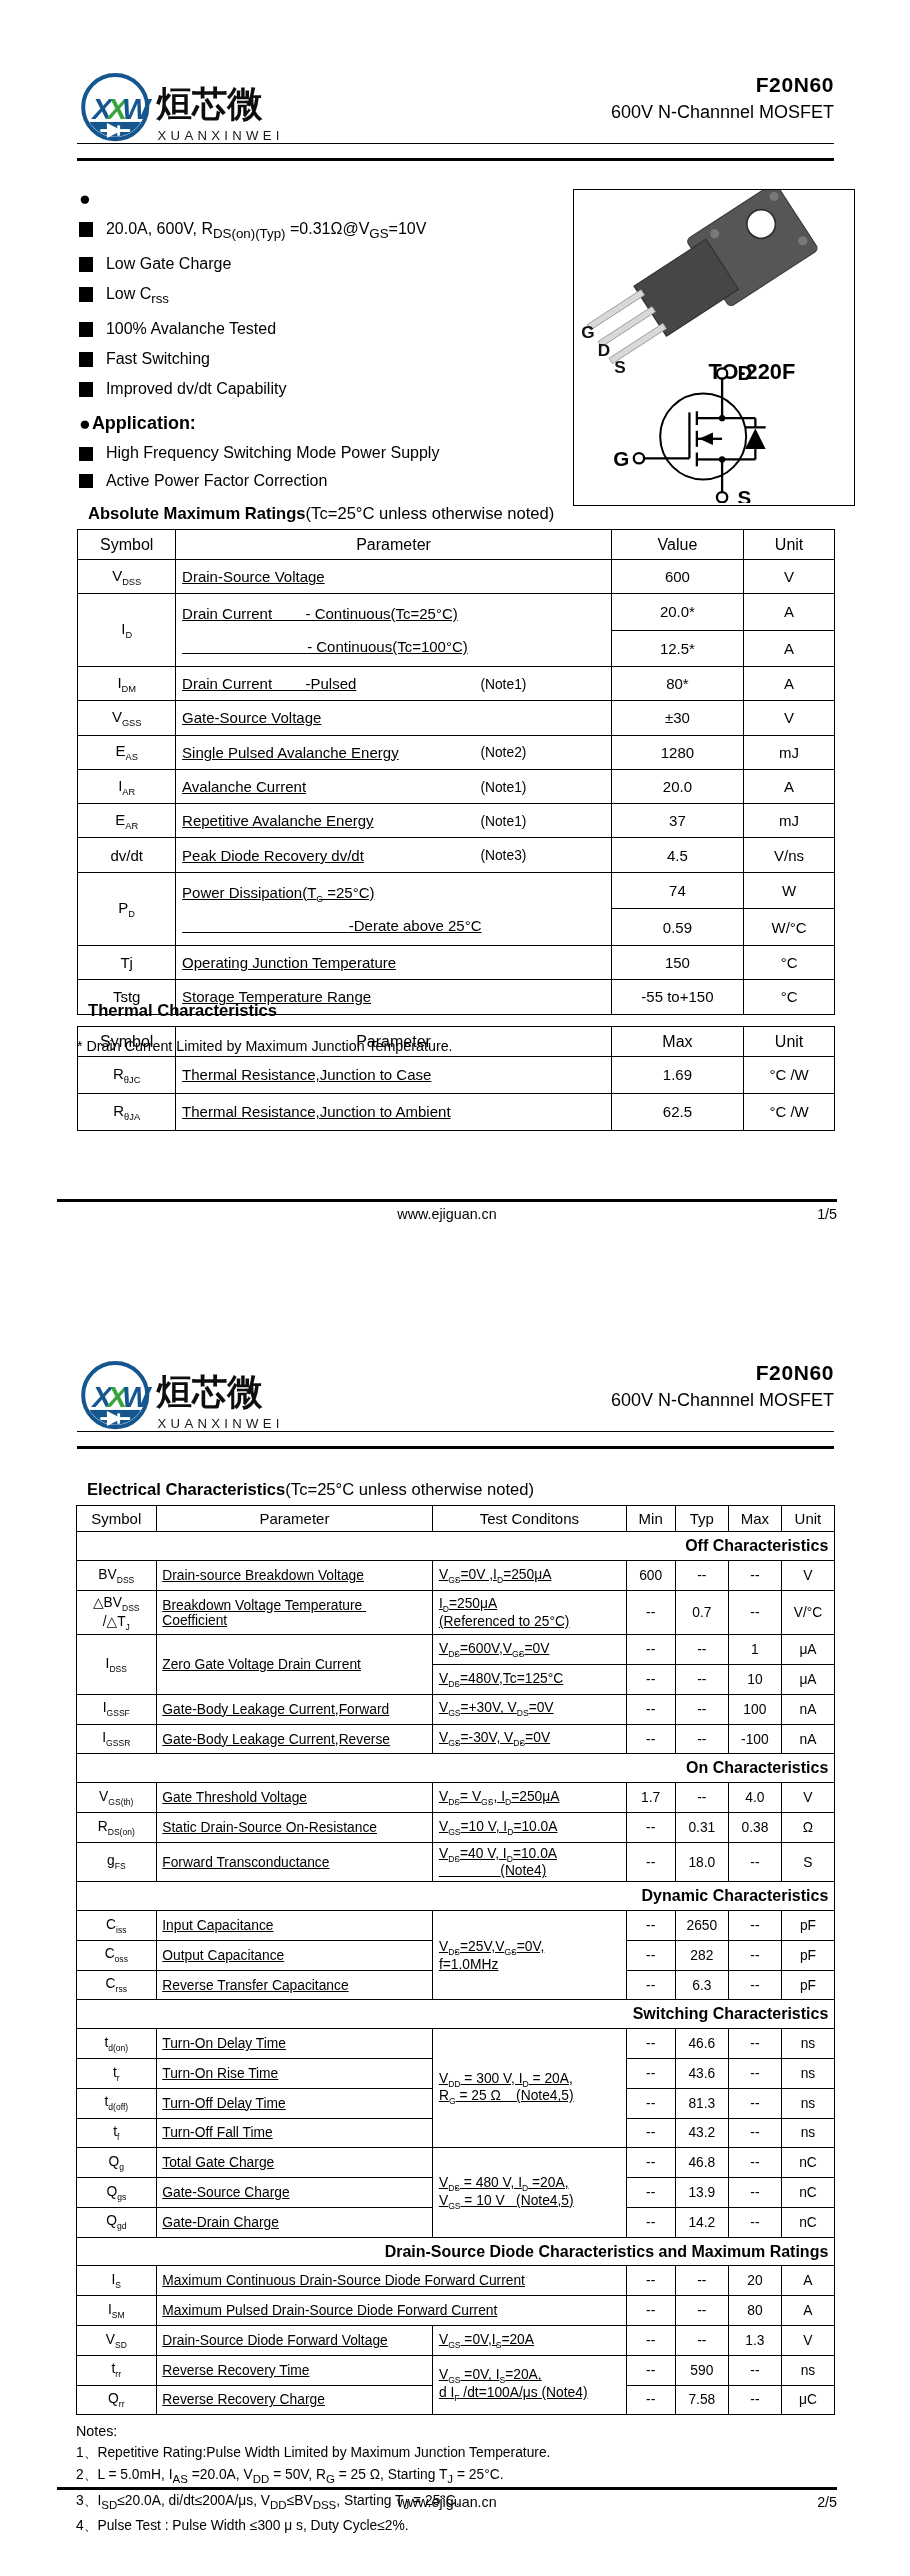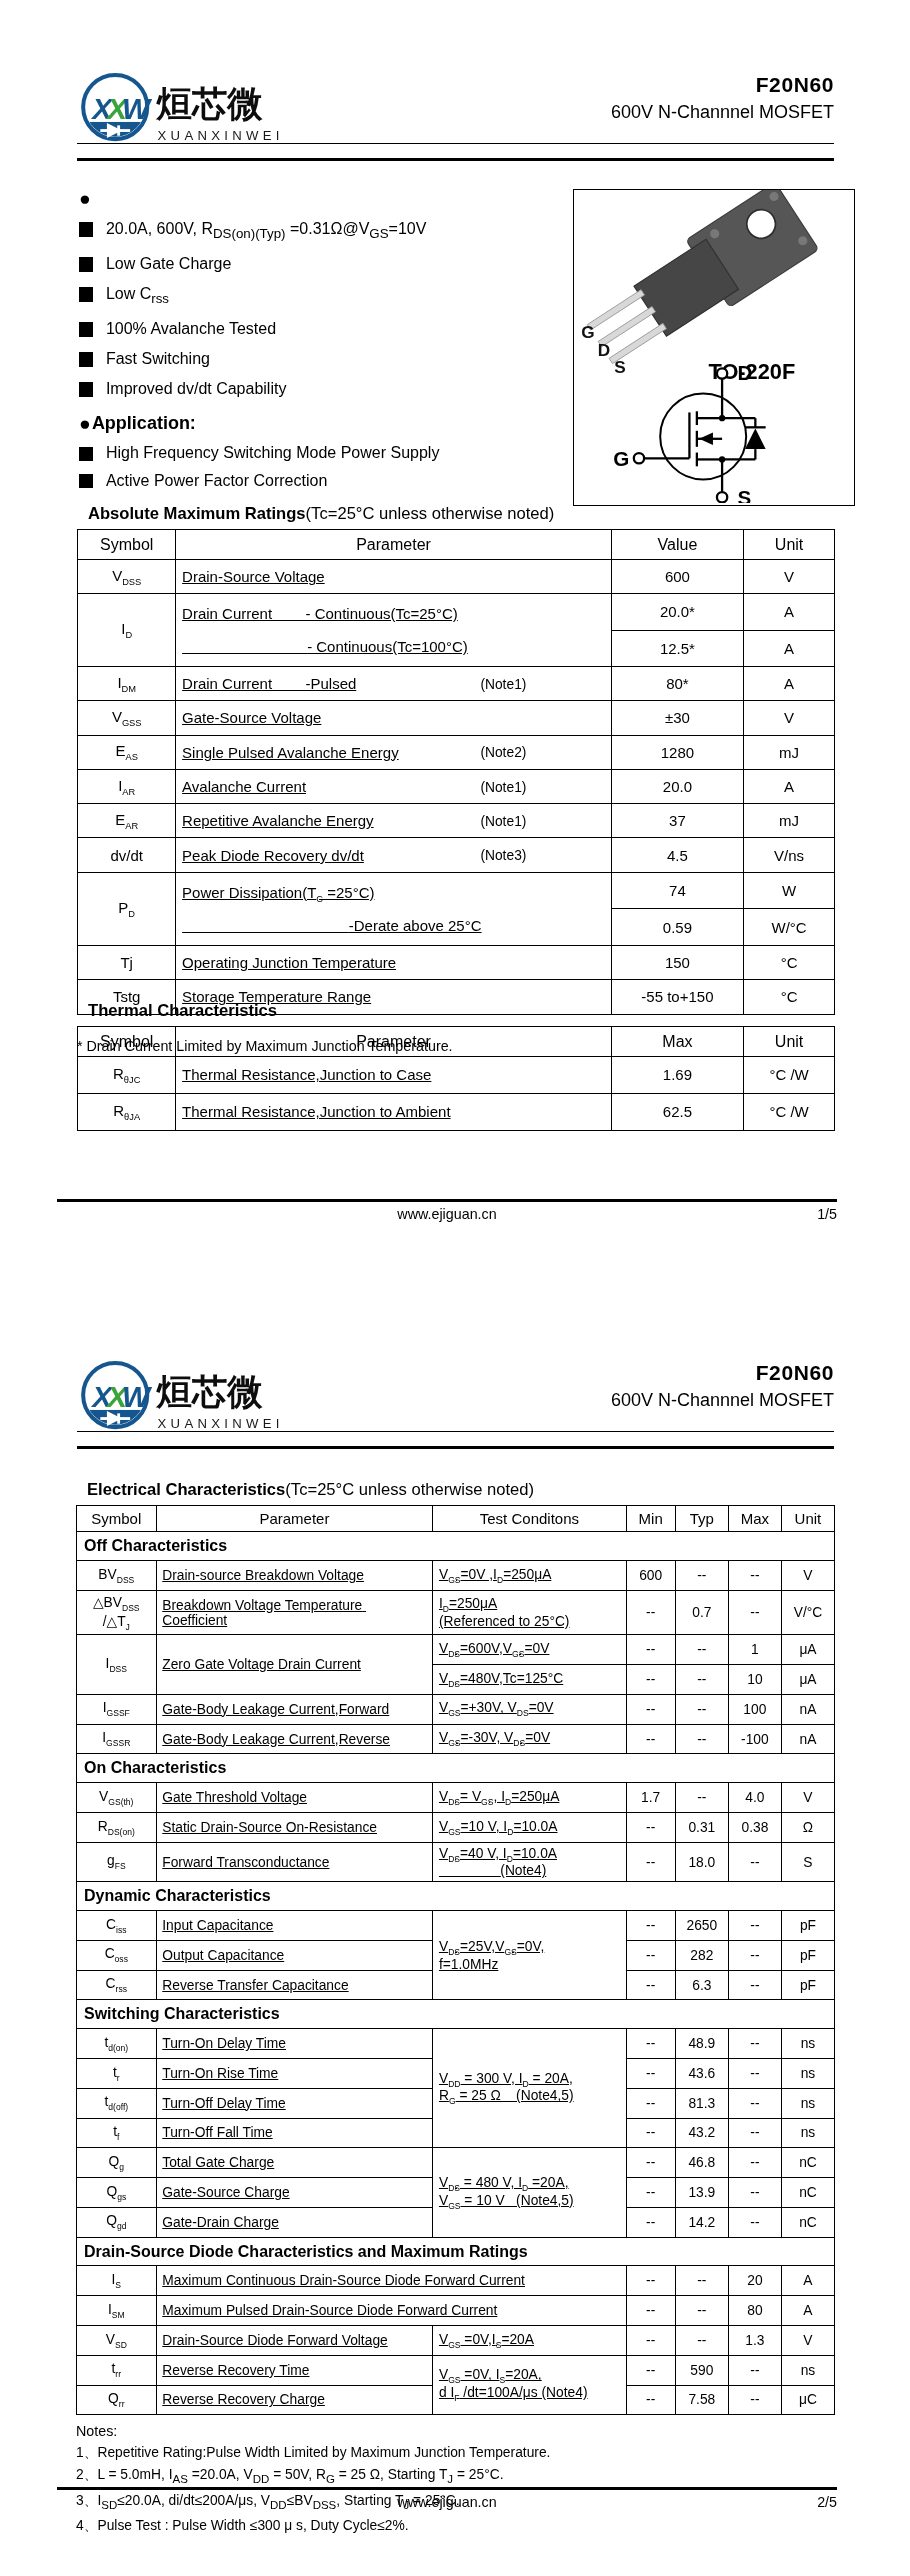--- a/index.html
+++ b/index.html
@@ -43,21 +43,21 @@
   .dtable th,.dtable td{border:1.1px solid #000;padding:2.9px 5.7px;text-align:center;vertical-align:middle;white-space:pre-wrap;word-wrap:break-word;}
   .dtable th{font-weight:normal;}
   .dtable sub{font-size:62%;}
   .abs th{font-size:16px;height:23px;}
   .abs td{font-size:15px;height:27.5px;margin-top:36px;}
   .ther th{font-size:16px;height:23px;}
   .ther td{font-size:15px;height:30px;}
   .ec th{font-size:15px;height:19.5px;}
   .ec td{font-size:13.8px;height:23px;}
   td.al{text-align:left;text-decoration:underline;}
-  td.sec{text-align:left;font-weight:bold;font-size:16px;height:22px;padding-left:7px;}
+  td.sec{text-align:right;font-weight:bold;font-size:16px;height:22px;padding-left:7px;}
   td.notecell{position:relative;}
   .pn{position:absolute;left:70%;top:50%;transform:translateY(-50%);font-size:0.92em;}
   .footnote{font-size:14.3px;margin-top:23px;}
 
   
   .notes{margin-top:8px;font-size:13.8px;}
   .notes .nt{font-size:14.3px;}
   .note-line{margin-top:4.6px;line-height:1.3;}
 
   
@@ -513,21 +513,21 @@
             <td>pF</td>
           </tr>
           <tr>
             <td colspan="7" class="sec">Switching Characteristics</td>
           </tr>
           <tr>
             <td>t<sub>d(on)</sub></td>
             <td class="al">Turn-On Delay Time</td>
             <td rowspan="4" class="al">V<sub>DD</sub> = 300 V, I<sub>D</sub> = 20A,<br>R<sub>G</sub> = 25 Ω    (Note4,5)</td>
             <td>--</td>
-            <td>48.9</td>
+            <td>46.6</td>
             <td>--</td>
             <td>ns</td>
           </tr>
           <tr>
             <td>t<sub>r</sub></td>
             <td class="al">Turn-On Rise Time</td>
             <td>--</td>
             <td>43.6</td>
             <td>--</td>
             <td>ns</td>

